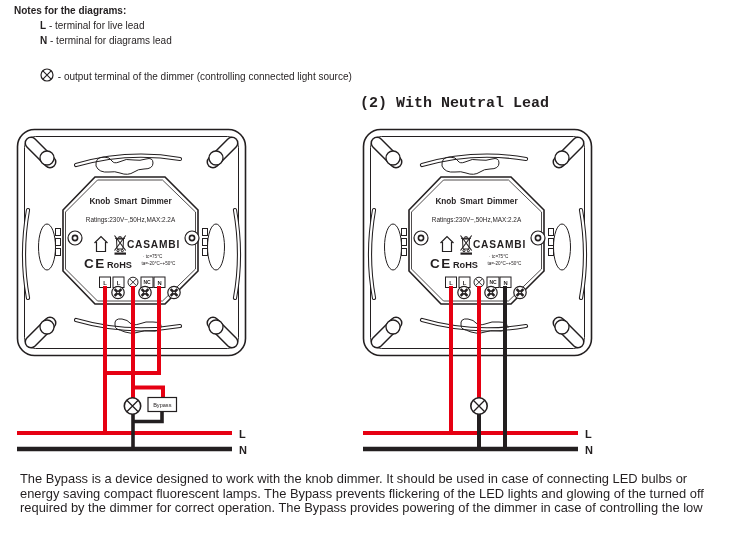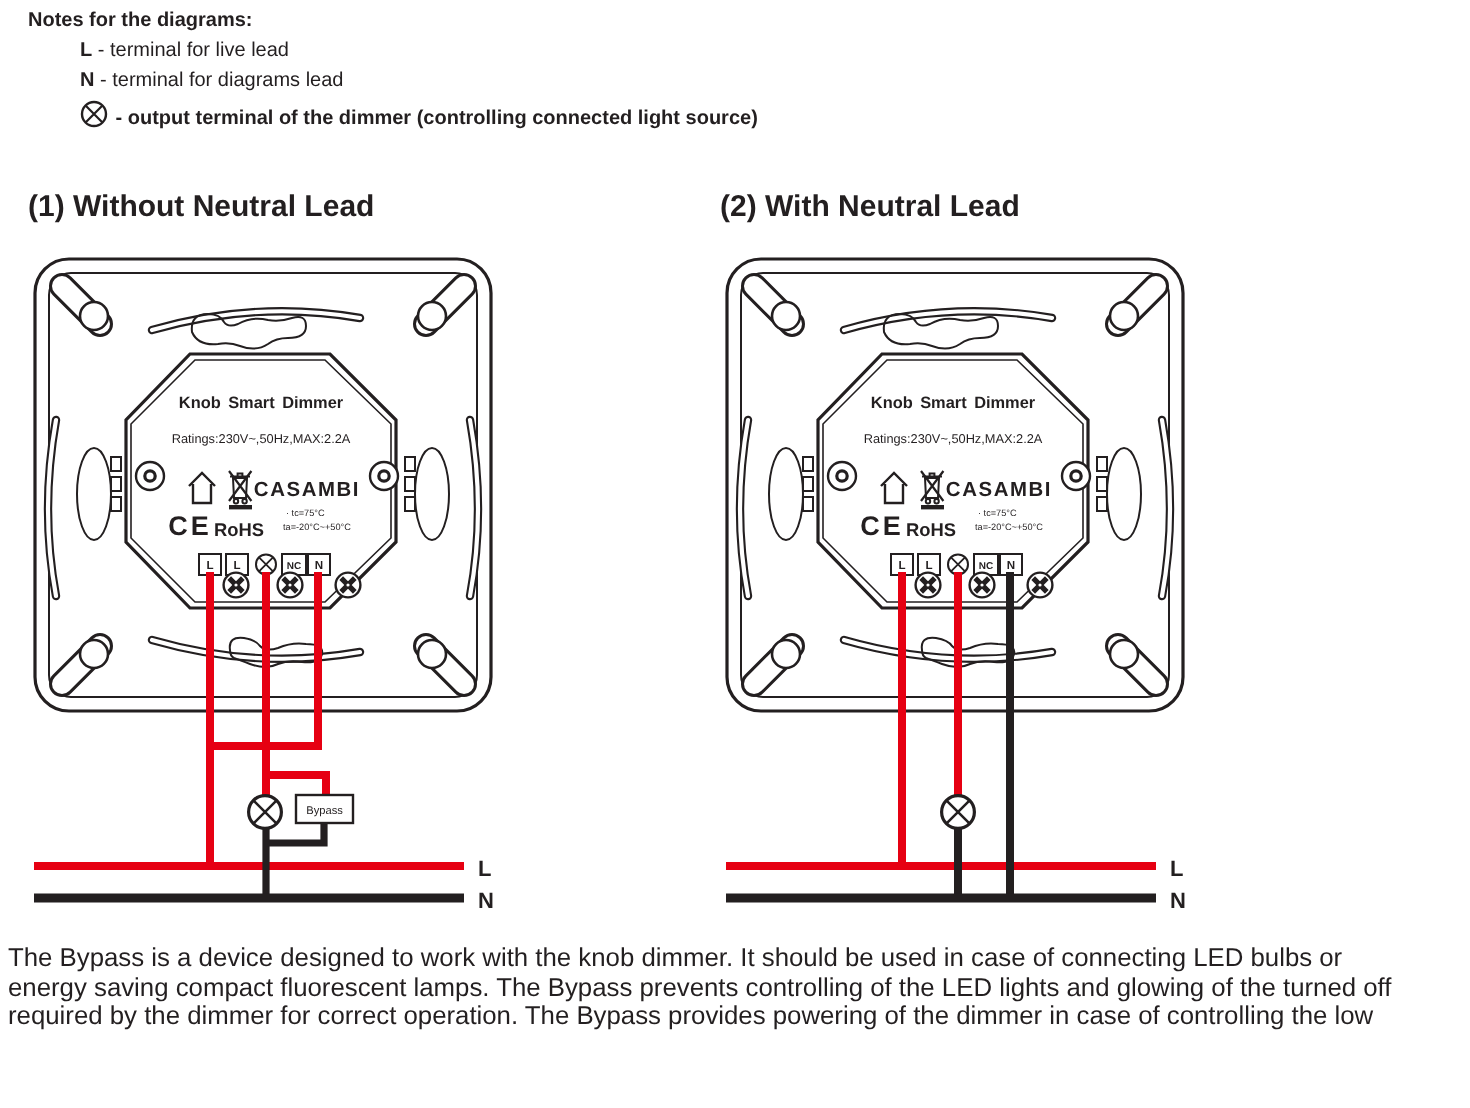--- a/index.html
+++ b/index.html
@@ -7,30 +7,30 @@
   .page { position:relative; width:735px; height:554px; overflow:hidden; background:#fff; }
   .layer { position:absolute; }
   svg { display:block; }
   svg text { font-family:"Liberation Sans", sans-serif; }
 
   
   .notes { left:14px; top:3px; font-size:10px; line-height:15.2px; }
   .notes .note-title { font-weight:bold; }
   .note-line { white-space:nowrap;padding-left:26px; }
   .note-line .sym { font-weight:bold; }
-  .note-line.otimes { margin-top:1px;font-weight:bold; }
+  .note-line.otimes { margin-top:19px; }
   .note-line.otimes .sym-svg { display:inline-block; vertical-align:-2px; margin-right:1px; }
 
   
   .heading { font-size:15px; font-weight:bold; white-space:nowrap; }
   .h1 { left:14px; top:95px; }
-  .h2 { left:360px; top:95px; }
+  .h2 { left:360px; top:95px;font-family:Liberation Mono, monospace; }
 
   
-  .footer { left:4px; top:472px; font-size:12.9px; line-height:14.6px; }
+  .footer { left:20px; top:472px; font-size:12.9px; line-height:14.6px; }
   .footer div { white-space:nowrap; }
 </style>
 </head>
 <body>
 
 <div class="page">
 
   <svg class="layer" style="left:0;top:0" width="735" height="554" viewBox="0 0 735 554">
     <defs>
 
@@ -191,22 +191,21 @@
     </div>
     <div class="note-line otimes">
       <svg class="sym-svg" width="14" height="14" viewBox="0 0 14 14">
         <circle cx="7" cy="7" r="6" fill="none" stroke="#231f20" stroke-width="1.2"></circle>
         <path d="M2.9,2.9 L11.1,11.1 M11.1,2.9 L2.9,11.1" stroke="#231f20" stroke-width="1.1"></path>
       </svg>
       <span>- output terminal of the dimmer (controlling connected light source)</span>
     </div>
   </div>
 
-  <div class="layer heading h1">(1) Without Neutral Lead</div>
   <div class="layer heading h2">(2) With Neutral Lead</div>
 
   <div class="layer footer">
     <div>The Bypass is a device designed to work with the knob dimmer. It should be used in case of connecting LED bulbs or</div>
-    <div>energy saving compact fluorescent lamps. The Bypass prevents controlling of the LED lights and glowing of the turned off</div>
+    <div>energy saving compact fluorescent lamps. The Bypass prevents flickering of the LED lights and glowing of the turned off</div>
     <div>required by the dimmer for correct operation. The Bypass provides powering of the dimmer in case of controlling the low</div>
   </div>
 
 </div>
 
 </body></html>

